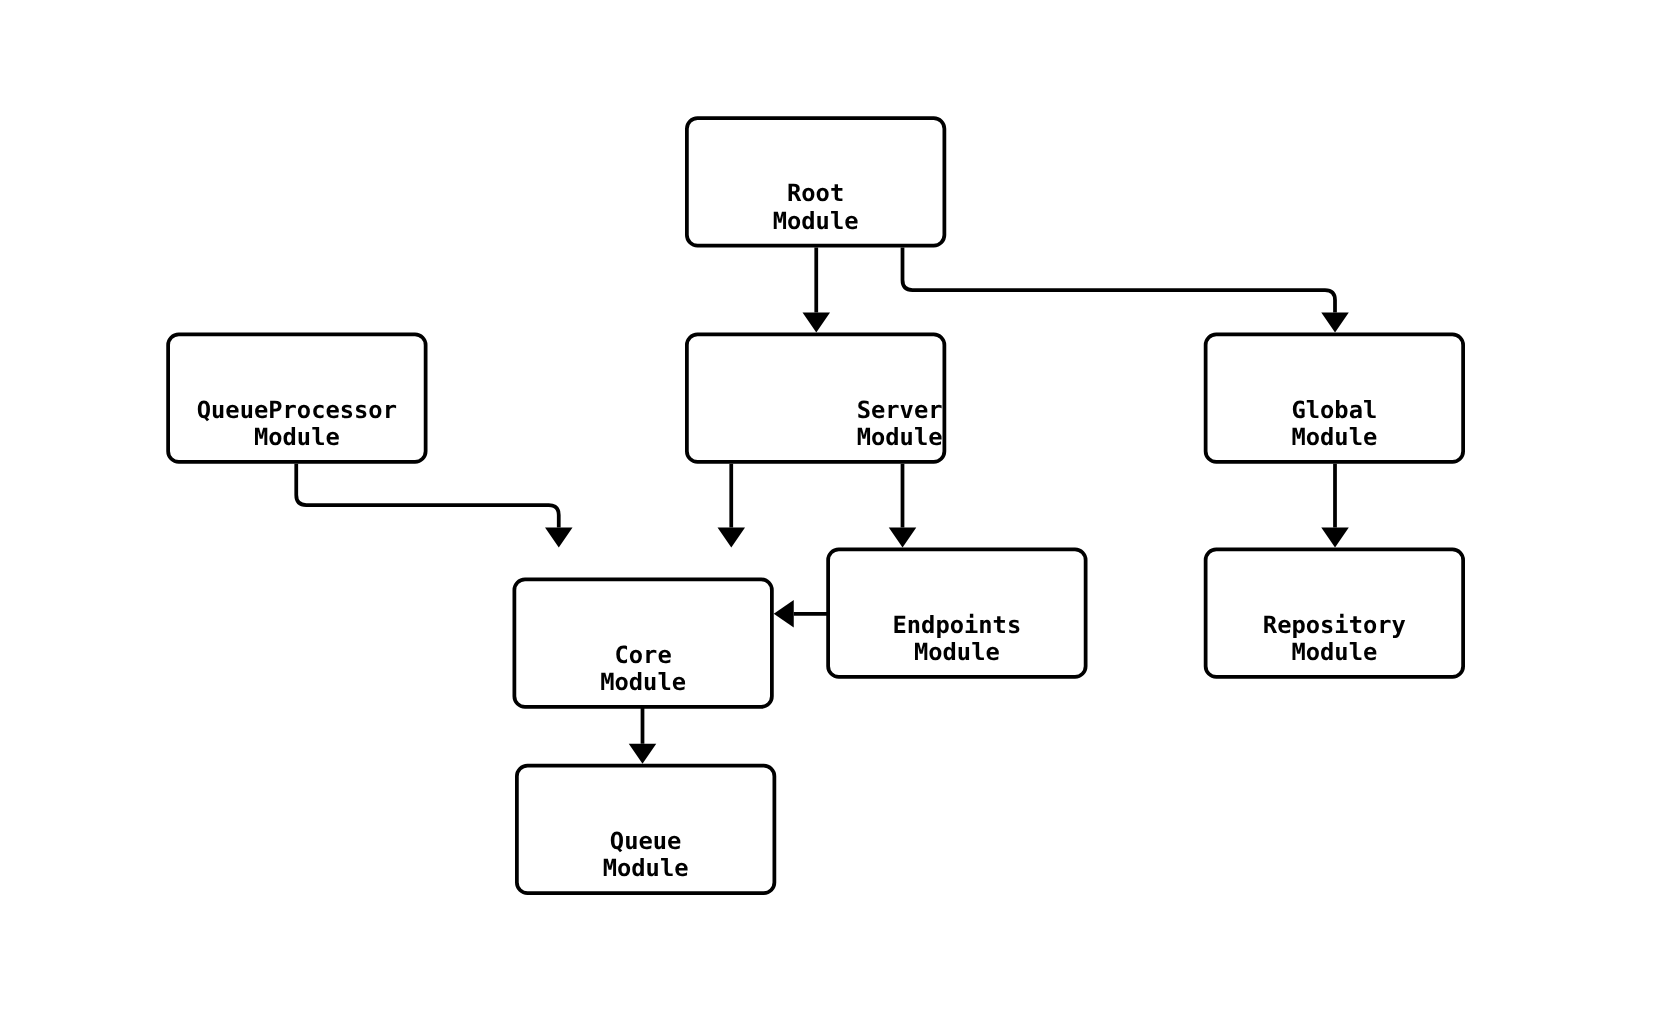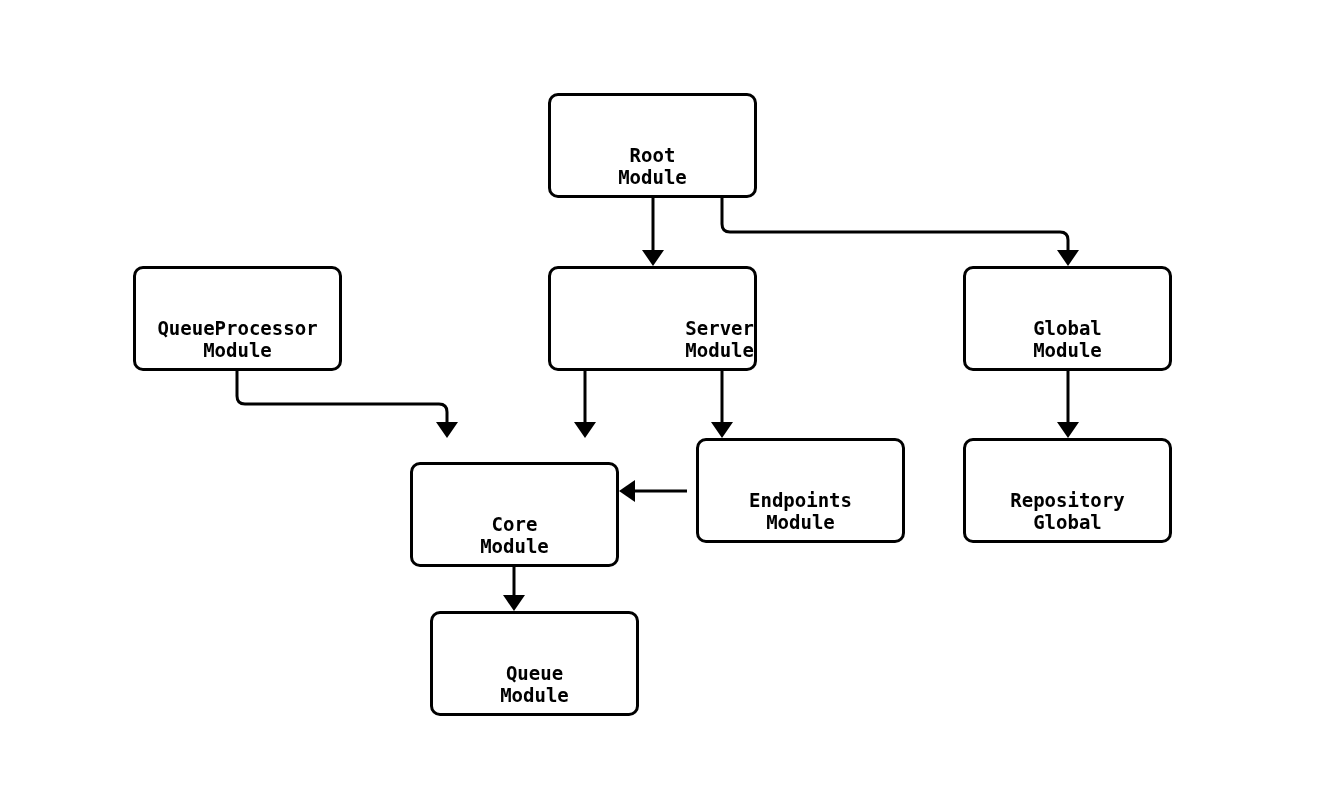--- a/index.html
+++ b/index.html
@@ -50,23 +50,23 @@
     font-size: 19px;
     line-height: 22px;
     color: #000000;
     margin-top: 40px;
   }
   .n-root          { left: 548px;  top: 93px;  }
   .n-queueprocessor{ left: 133px;  top: 266px; }
   .n-server        { left: 548px;  top: 266px; justify-content: flex-end; }
   .n-global        { left: 963px;  top: 266px; }
   .n-core          { left: 410px;  top: 462px; }
-  .n-endpoints     { left: 696px;  top: 438px; }
+  .n-endpoints     { left: 661px;  top: 438px; }
   .n-repository    { left: 963px;  top: 438px; }
-  .n-queue         { left: 430px;  top: 611px; align-items: center; }
+  .n-queue         { left: 412px;  top: 611px; align-items: center; }
 </style>
 </head>
 <body>
 
 <div class="stage">
 
   <svg class="edges-layer" width="1337" height="809" viewBox="0 0 1337 809" xmlns="http://www.w3.org/2000/svg">
 
     <g>
       <path d="M 653 198 V 250"></path>
@@ -134,21 +134,21 @@
 Module</span>
   </div>
 
   <div class="node n-endpoints">
     <span class="node-label">Endpoints
 Module</span>
   </div>
 
   <div class="node n-repository">
     <span class="node-label">Repository
-Global</span>
+Module</span>
   </div>
 
   <div class="node n-queue">
     <span class="node-label">Queue
 Module</span>
   </div>
 
 </div>
 
 </body></html>

